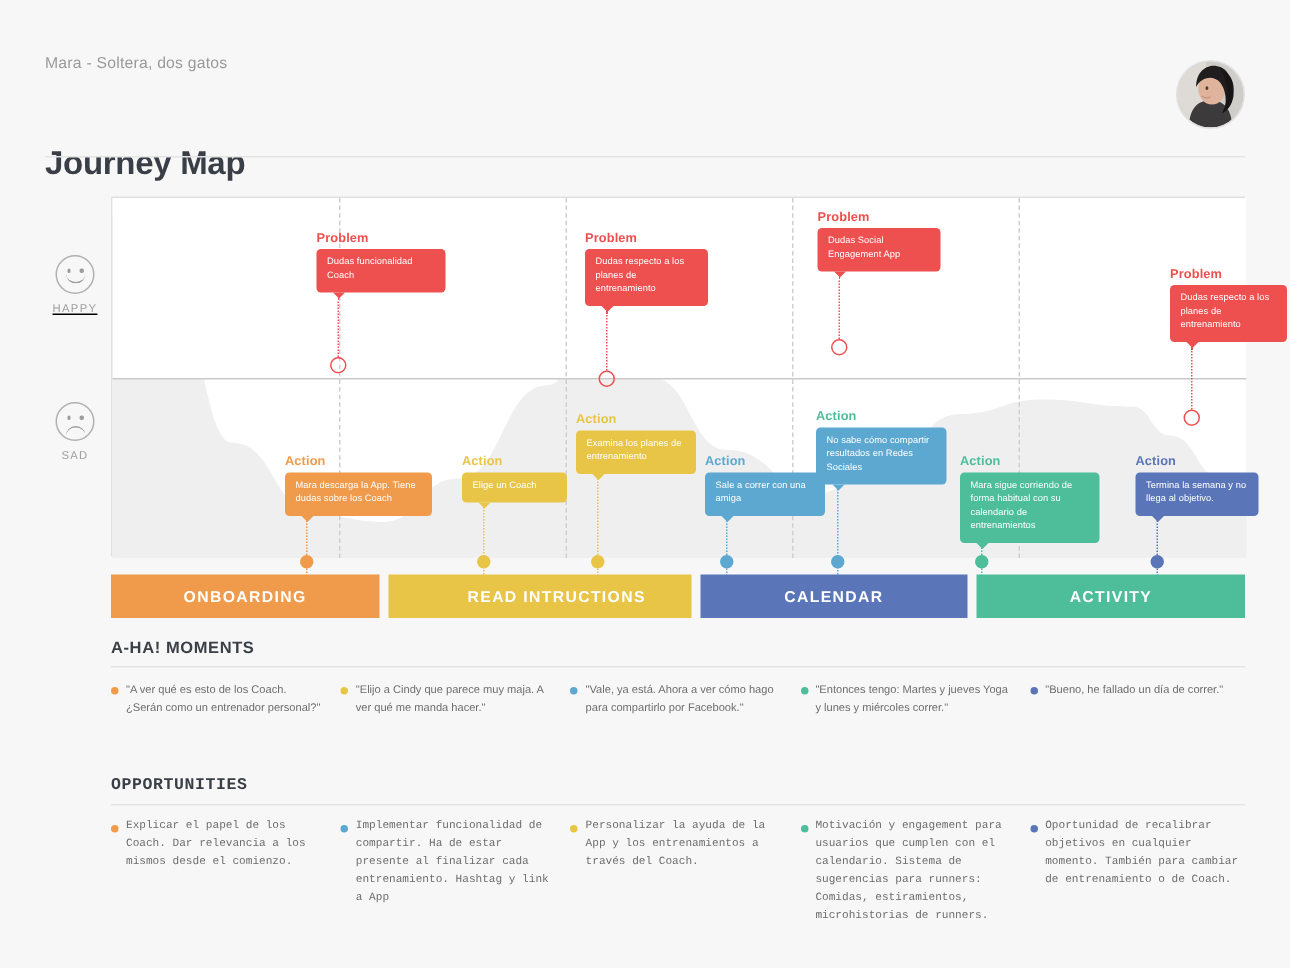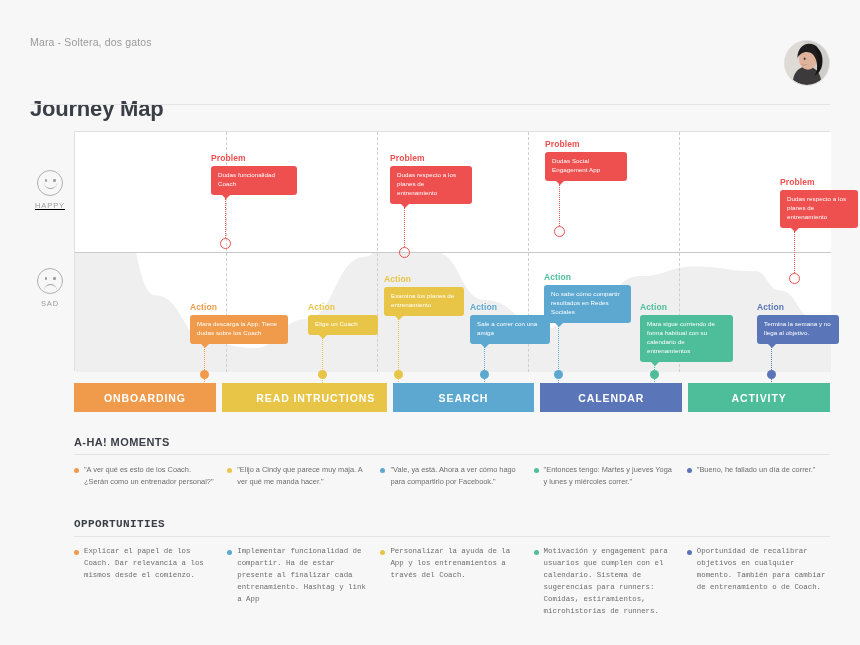--- a/index.html
+++ b/index.html
@@ -131,21 +131,21 @@
     width: 756px; height: 29px;
     display: flex; gap: 6px;
   }
   .phase {
     flex: 1 1 0; display:flex; align-items:center; justify-content:center;
     color: #fff; font-size: 10.5px; font-weight: bold; letter-spacing: .9px;
   }
 
   
   .section { position: absolute; left: 74px; width: 756px; }
-  .sec-aha { top: 426px; margin-top: 10px; }
+  .sec-aha { top: 426px; }
   .sec-opp { top: 518px; font-family: Liberation Mono, monospace; }
   .sec-title {
     font-size: 11px; font-weight: bold; color: #3a3f47;
     letter-spacing: .4px; padding-bottom: 6px;
   }
   .sec-rule { height:1px; background:#e4e4e4; margin-bottom: 9px; }
   .cols { display:flex; gap: 10px; }
   .col { flex: 1 1 0; display:flex; gap:5px; }
   .bullet {
     flex: 0 0 auto; width:5px; height:5px; border-radius:50%; margin-top:4px;
@@ -276,21 +276,20 @@
           <div class="bubble" style="background: rgb(90, 118, 184); color: rgb(90, 118, 184); width: 82px;"><span style="color: rgb(255, 255, 255);">Termina la semana y no llega al objetivo.</span></div>
         </div>
         <div class="stem" style="left: 696px; top: 215px; height: 55px; border-color: rgb(90, 118, 184); position: absolute;"></div>
         <div class="dot" style="left: 692px; top: 238px; background: rgb(90, 118, 184); position: absolute;"></div>
       </div>
   </div>
 
   <div class="phases" id="phases">
       <div class="phase" style="background: rgb(239, 155, 75);">ONBOARDING</div>
       <div class="phase" style="background: rgb(232, 197, 71); padding-left: 23px;">READ INTRUCTIONS</div>
-      <div class="phase" style="background: rgb(92, 168, 209);">SEARCH</div>
       <div class="phase" style="background: rgb(90, 118, 184);">CALENDAR</div>
       <div class="phase" style="background: rgb(77, 189, 154);">ACTIVITY</div>
     </div>
 
   <div class="section sec-aha">
     <div class="sec-title">A-HA! MOMENTS</div>
     <div class="sec-rule"></div>
     <div class="cols" id="ahaCols">
         <div class="col">
           <span class="bullet" style="background: rgb(239, 155, 75);"></span>

